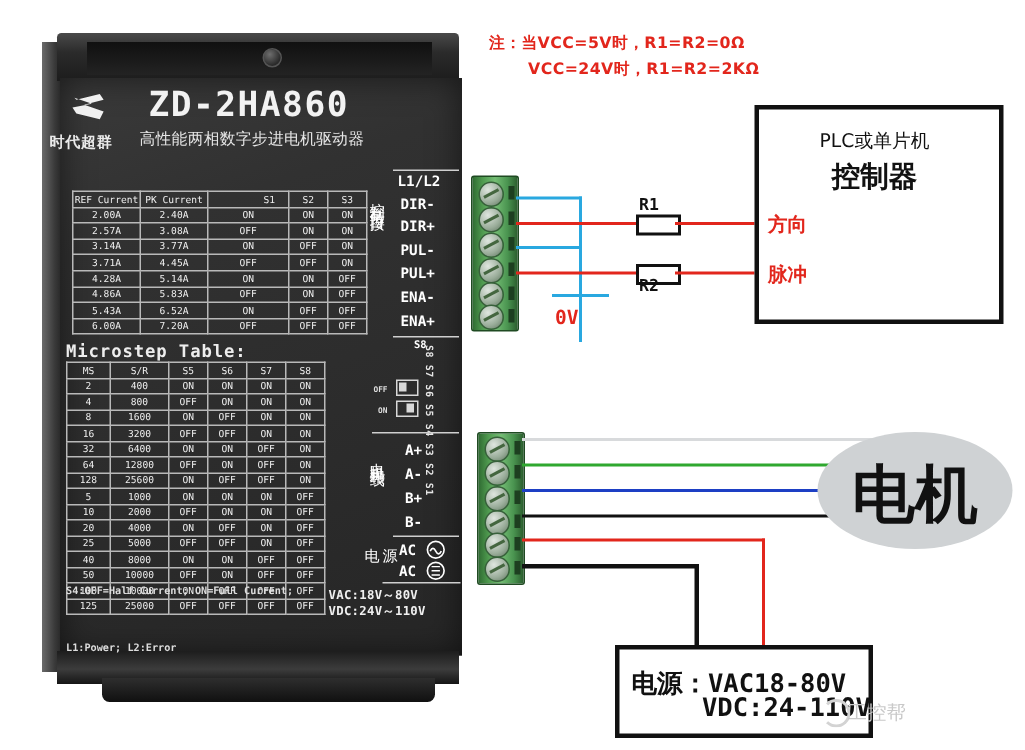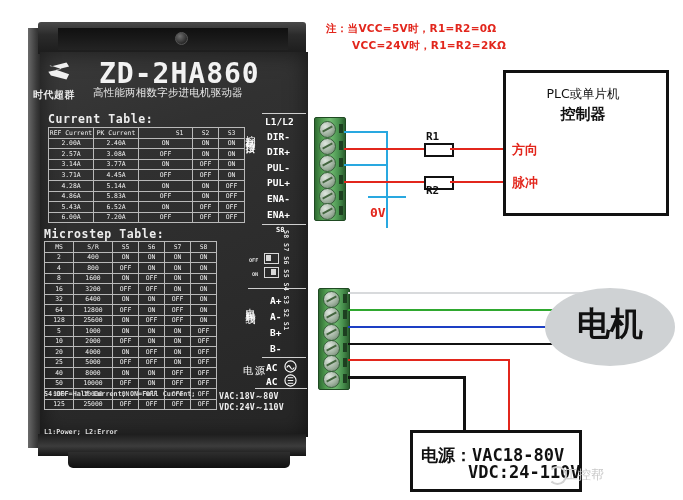--- a/index.html
+++ b/index.html
@@ -50,21 +50,21 @@
   
   .brand-logo{
     position:absolute;left:47px;top:60px;width:26px;height:26px;
   }
   .brand-sub{
     position:absolute;left:33px;top:88px;width:60px;color:#e9e9e9;
     font-size:10px;letter-spacing:.5px;white-space:nowrap;
     font-family:"DejaVu Sans",sans-serif;font-weight:bold;
   }
   .model{
-    position:absolute;left:99px;top:57px;color:#f2f2f2;font-size:28px;
+    position:absolute;left:99px;top:57px;color:#f2f2f2;font-size:23px;
     font-weight:bold;letter-spacing:1px;
     font-family:"DejaVu Sans Mono","Liberation Mono",monospace;
     white-space:nowrap;
   }
   .model-sub{
     position:absolute;left:93px;top:86px;color:#e7e7e7;font-size:10.5px;
     font-family:"DejaVu Sans",sans-serif;white-space:nowrap;letter-spacing:.2px;
   }
 
   .tbl-caption{
@@ -142,21 +142,21 @@
   .vline{position:absolute;width:2px;}
 
   
   .box{position:absolute;background:#fff;border:3px solid #111;}
   .plc-t1{
     position:absolute;width:100%;text-align:center;color:#111;
     font-size:12.5px;font-family:"DejaVu Sans",sans-serif;white-space:nowrap;
   }
   .plc-t2{
     position:absolute;width:100%;text-align:center;color:#111;
-    font-size:15px;font-weight:bold;font-family:"DejaVu Sans",sans-serif;
+    font-size:19px;font-weight:bold;font-family:"DejaVu Sans",sans-serif;
   }
   .redlab{
     position:absolute;color:#e2261c;font-size:13px;font-weight:bold;
     font-family:"DejaVu Sans",sans-serif;white-space:nowrap;
   }
   .bluetitle{
     position:absolute;color:#2c31a8;font-size:19px;font-weight:bold;
     font-family:"DejaVu Serif","Liberation Serif",serif;white-space:nowrap;
     letter-spacing:2px;
   }
@@ -174,21 +174,21 @@
   .zerov{
     position:absolute;color:#e2261c;font-size:13px;font-weight:bold;
     font-family:"DejaVu Sans Mono","Liberation Mono",monospace;
   }
   .motor-ell{
     position:absolute;left:545px;top:288px;width:130px;height:78px;
     background:#cfd2d4;border-radius:50%;
   }
   .motor-txt{
     position:absolute;left:545px;top:302px;width:130px;text-align:center;
-    font-size:33px;font-weight:bold;color:#111;
+    font-size:42px;font-weight:bold;color:#111;
     font-family:"DejaVu Sans",sans-serif;
   }
   .supply-t{
     position:absolute;color:#111;font-size:17px;font-weight:bold;
     font-family:"DejaVu Sans Mono","Liberation Mono",monospace;white-space:nowrap;
   }
   .wm{
     position:absolute;left:565px;top:466px;color:#c9c9c9;font-size:13px;
     font-family:"DejaVu Sans",sans-serif;white-space:nowrap;
   }
@@ -213,21 +213,20 @@
     <div class="drive-foot"></div>
   </div>
 
   <svg class="brand-logo" viewBox="0 0 40 40">
     <path d="M6 10 L30 4 L34 10 L14 15 L34 22 L30 30 L6 24 L2 18 L22 14 L4 8 Z" fill="#f0f0f0"></path>
   </svg>
   <div class="brand-sub">时代超群</div>
   <div class="model">ZD-2HA860</div>
   <div class="model-sub">高性能两相数字步进电机驱动器</div>
 
-  <div class="tbl-caption" style="left:48px;top:112px;">Current Table:</div>
   <table class="chip" id="current-table">
     <thead>
         <tr>
           <th style="width: 44px;">REF Current</th>
           <th style="width: 44px;">PK Current</th>
           <th style="width: 25px; padding-left: 28px;">S1</th>
           <th style="width: 25px;">S2</th>
           <th style="width: 25px;">S3</th>
         </tr>
       </thead>

